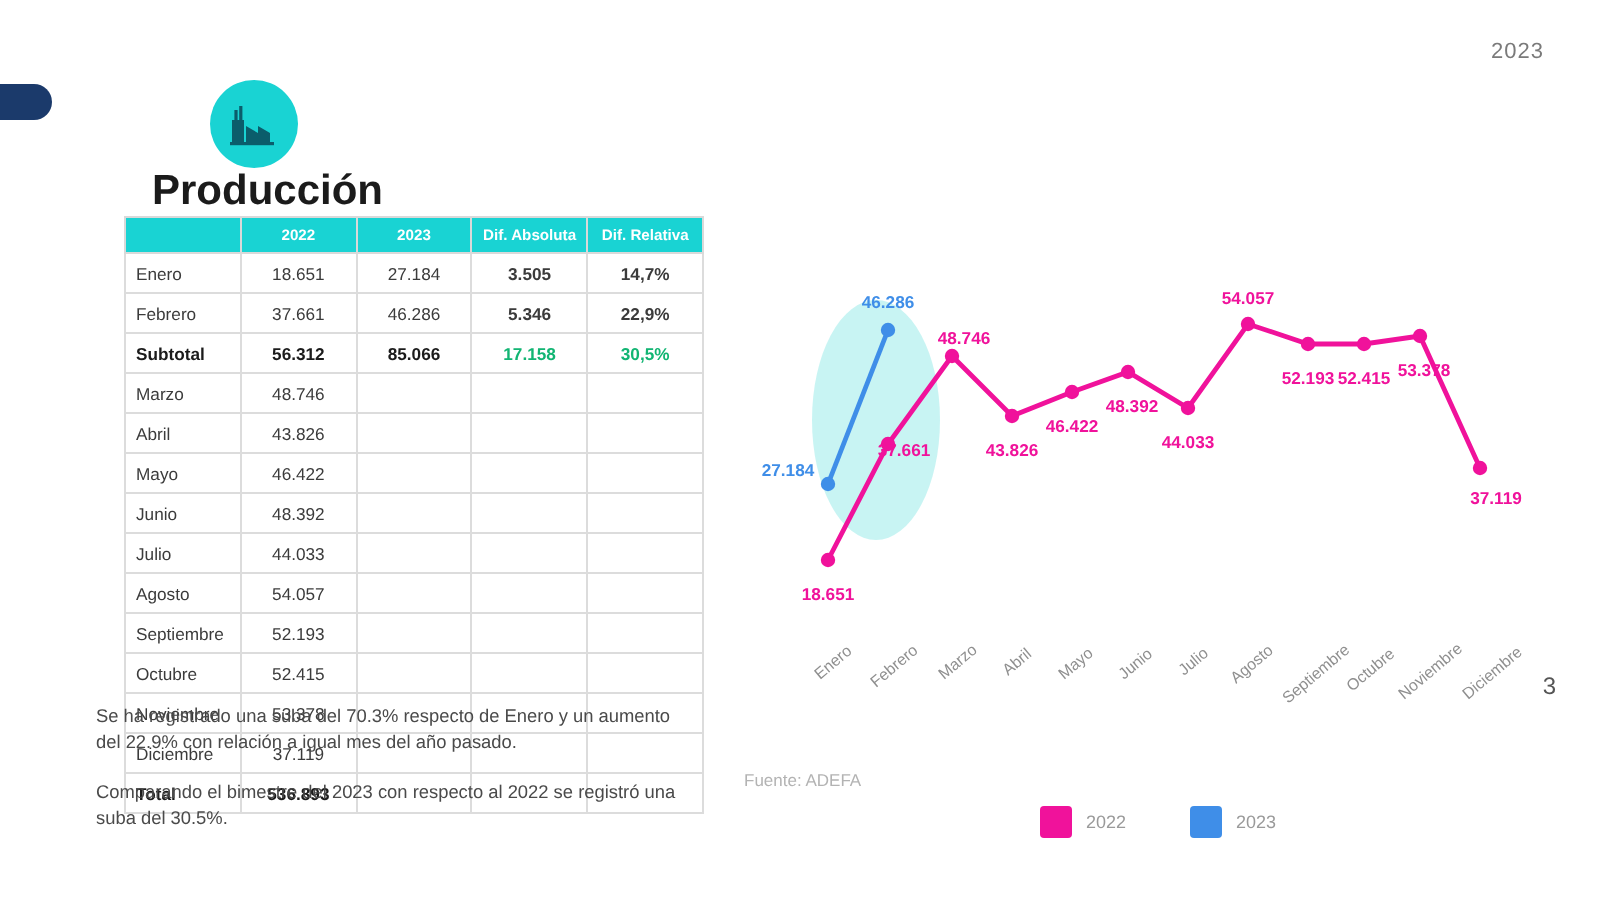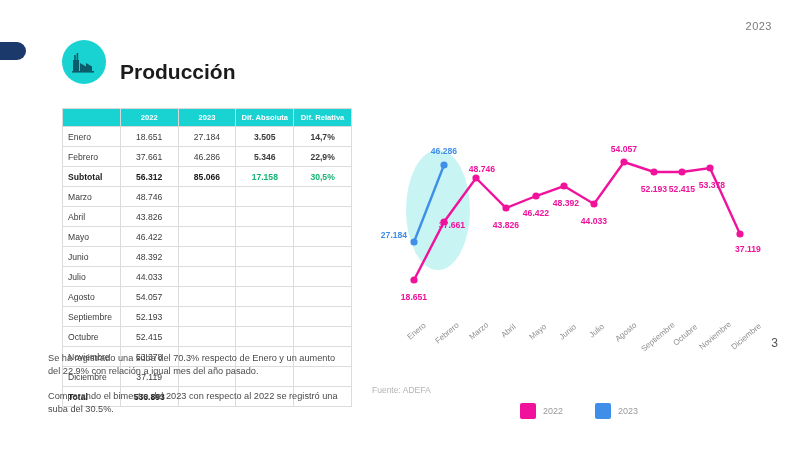--- a/index.html
+++ b/index.html
@@ -46,21 +46,22 @@
     bottom: 18px;
     font-size: 12px;
     color: #555;
   }
   
   .header {
     position: absolute;
     left: 62px;
     top: 36px;
     display: flex;
-    align-items: flex-end;
+    align-items: center;
+    flex-direction: column;
   }
   .logo-circle {
     width: 44px;
     height: 44px;
     border-radius: 50%;
     background: #19d3d3;
     display: flex;
     align-items: center;
     justify-content: center;
     margin-top: 4px;

